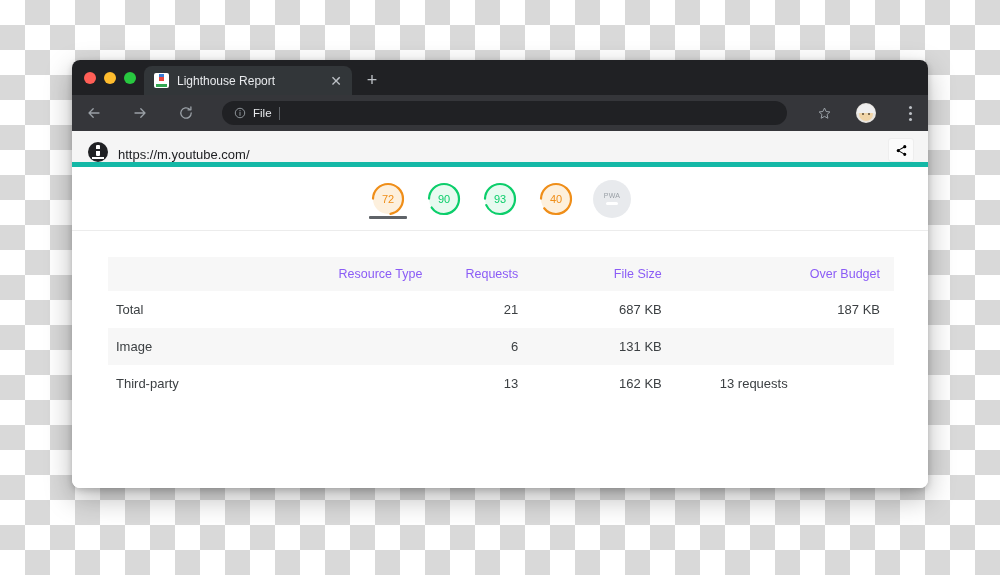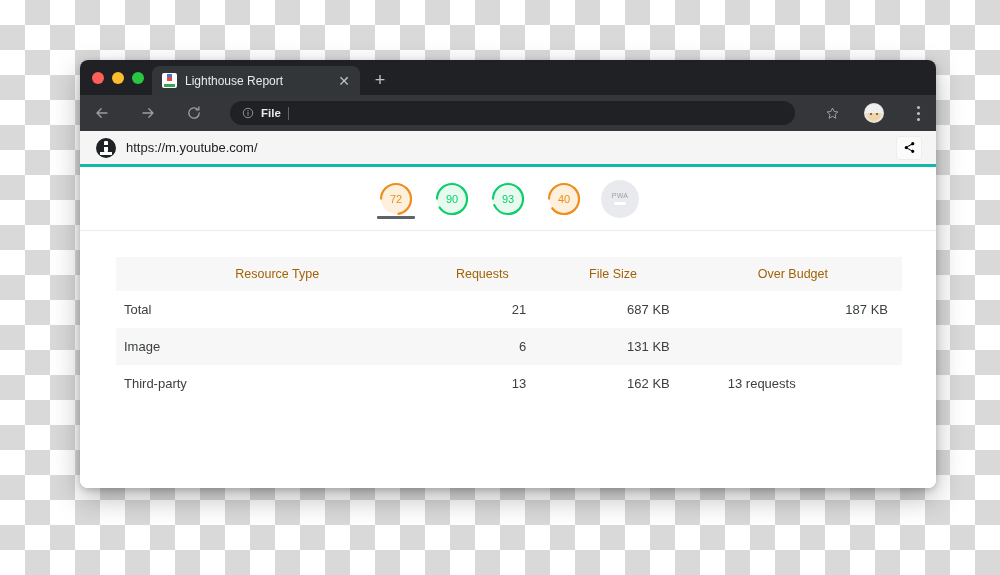--- a/index.html
+++ b/index.html
@@ -18,21 +18,21 @@
       linear-gradient(45deg, #d9d9d9 25%, transparent 25%, transparent 75%, #d9d9d9 75%),
       linear-gradient(45deg, #d9d9d9 25%, transparent 25%, transparent 75%, #d9d9d9 75%);
     background-size: 50px 50px;
     background-position: 0 0, 25px 25px;
     position: relative;
   }
 
   
   .browser-window {
     position: absolute;
-    left: 80px;
+    left: 72px;
     top: 60px;
     width: 856px;
     height: 428px;
     border-radius: 8px;
     overflow: hidden;
     box-shadow: 0 10px 28px rgba(0,0,0,0.28), 0 2px 6px rgba(0,0,0,0.18);
     background: #ffffff;
   }
 
   
@@ -106,21 +106,20 @@
   }
 
   
   .nav-bar {
     height: 36px;
     background: #35363a;
     display: flex;
     align-items: center;
     padding: 0 8px;
     gap: 18px;
-    font-weight: bold;
   }
   .nav-btn {
     width: 28px; height: 28px;
     display: flex; align-items: center; justify-content: center;
     color: #9aa0a6;
     flex: 0 0 28px;
   }
   .nav-btn svg { display: block; }
   .omnibox {
     flex: 1;
@@ -187,23 +186,23 @@
 
   
   .report {
     background: #ffffff;
     height: calc(100% - 71px);
     overflow: hidden;
   }
   .lh-topbar {
     height: 36px;
     background: #f5f5f5;
-    border-bottom: 3px solid #14b8a6;
-    display: flex;
-    align-items: center;
+    border-bottom: 5px solid #14b8a6;
+    display: flex;
+    align-items: flex-end;
     padding: 0 14px 0 16px;
     gap: 10px;
   }
   .lh-logo {
     width: 20px; height: 20px; border-radius: 50%;
     background: #202124;
     position: relative;
     flex: 0 0 20px;
     overflow: hidden;
   }
@@ -289,23 +288,23 @@
   }
   .budgets-title b { color: #202124; font-weight: 700; }
 
   table.budget-table {
     width: 100%;
     border-collapse: collapse;
     font-size: 13px;
   }
   table.budget-table th {
     background: #f7f7f7;
-    color: #a16207;
+    color: #8b5cf6;
     font-weight: 400;
-    text-align: center;
+    text-align: right;
     padding: 10px 0 10px 8px;
     font-size: 12.5px;
   }
   table.budget-table td {
     padding: 11px 0 11px 8px;
     color: #3c4043;
     border: none;
   }
   table.budget-table tbody tr:nth-child(even) td { background: #f7f7f7; }
   table.budget-table tbody tr:nth-child(odd) td { background: #ffffff; }

